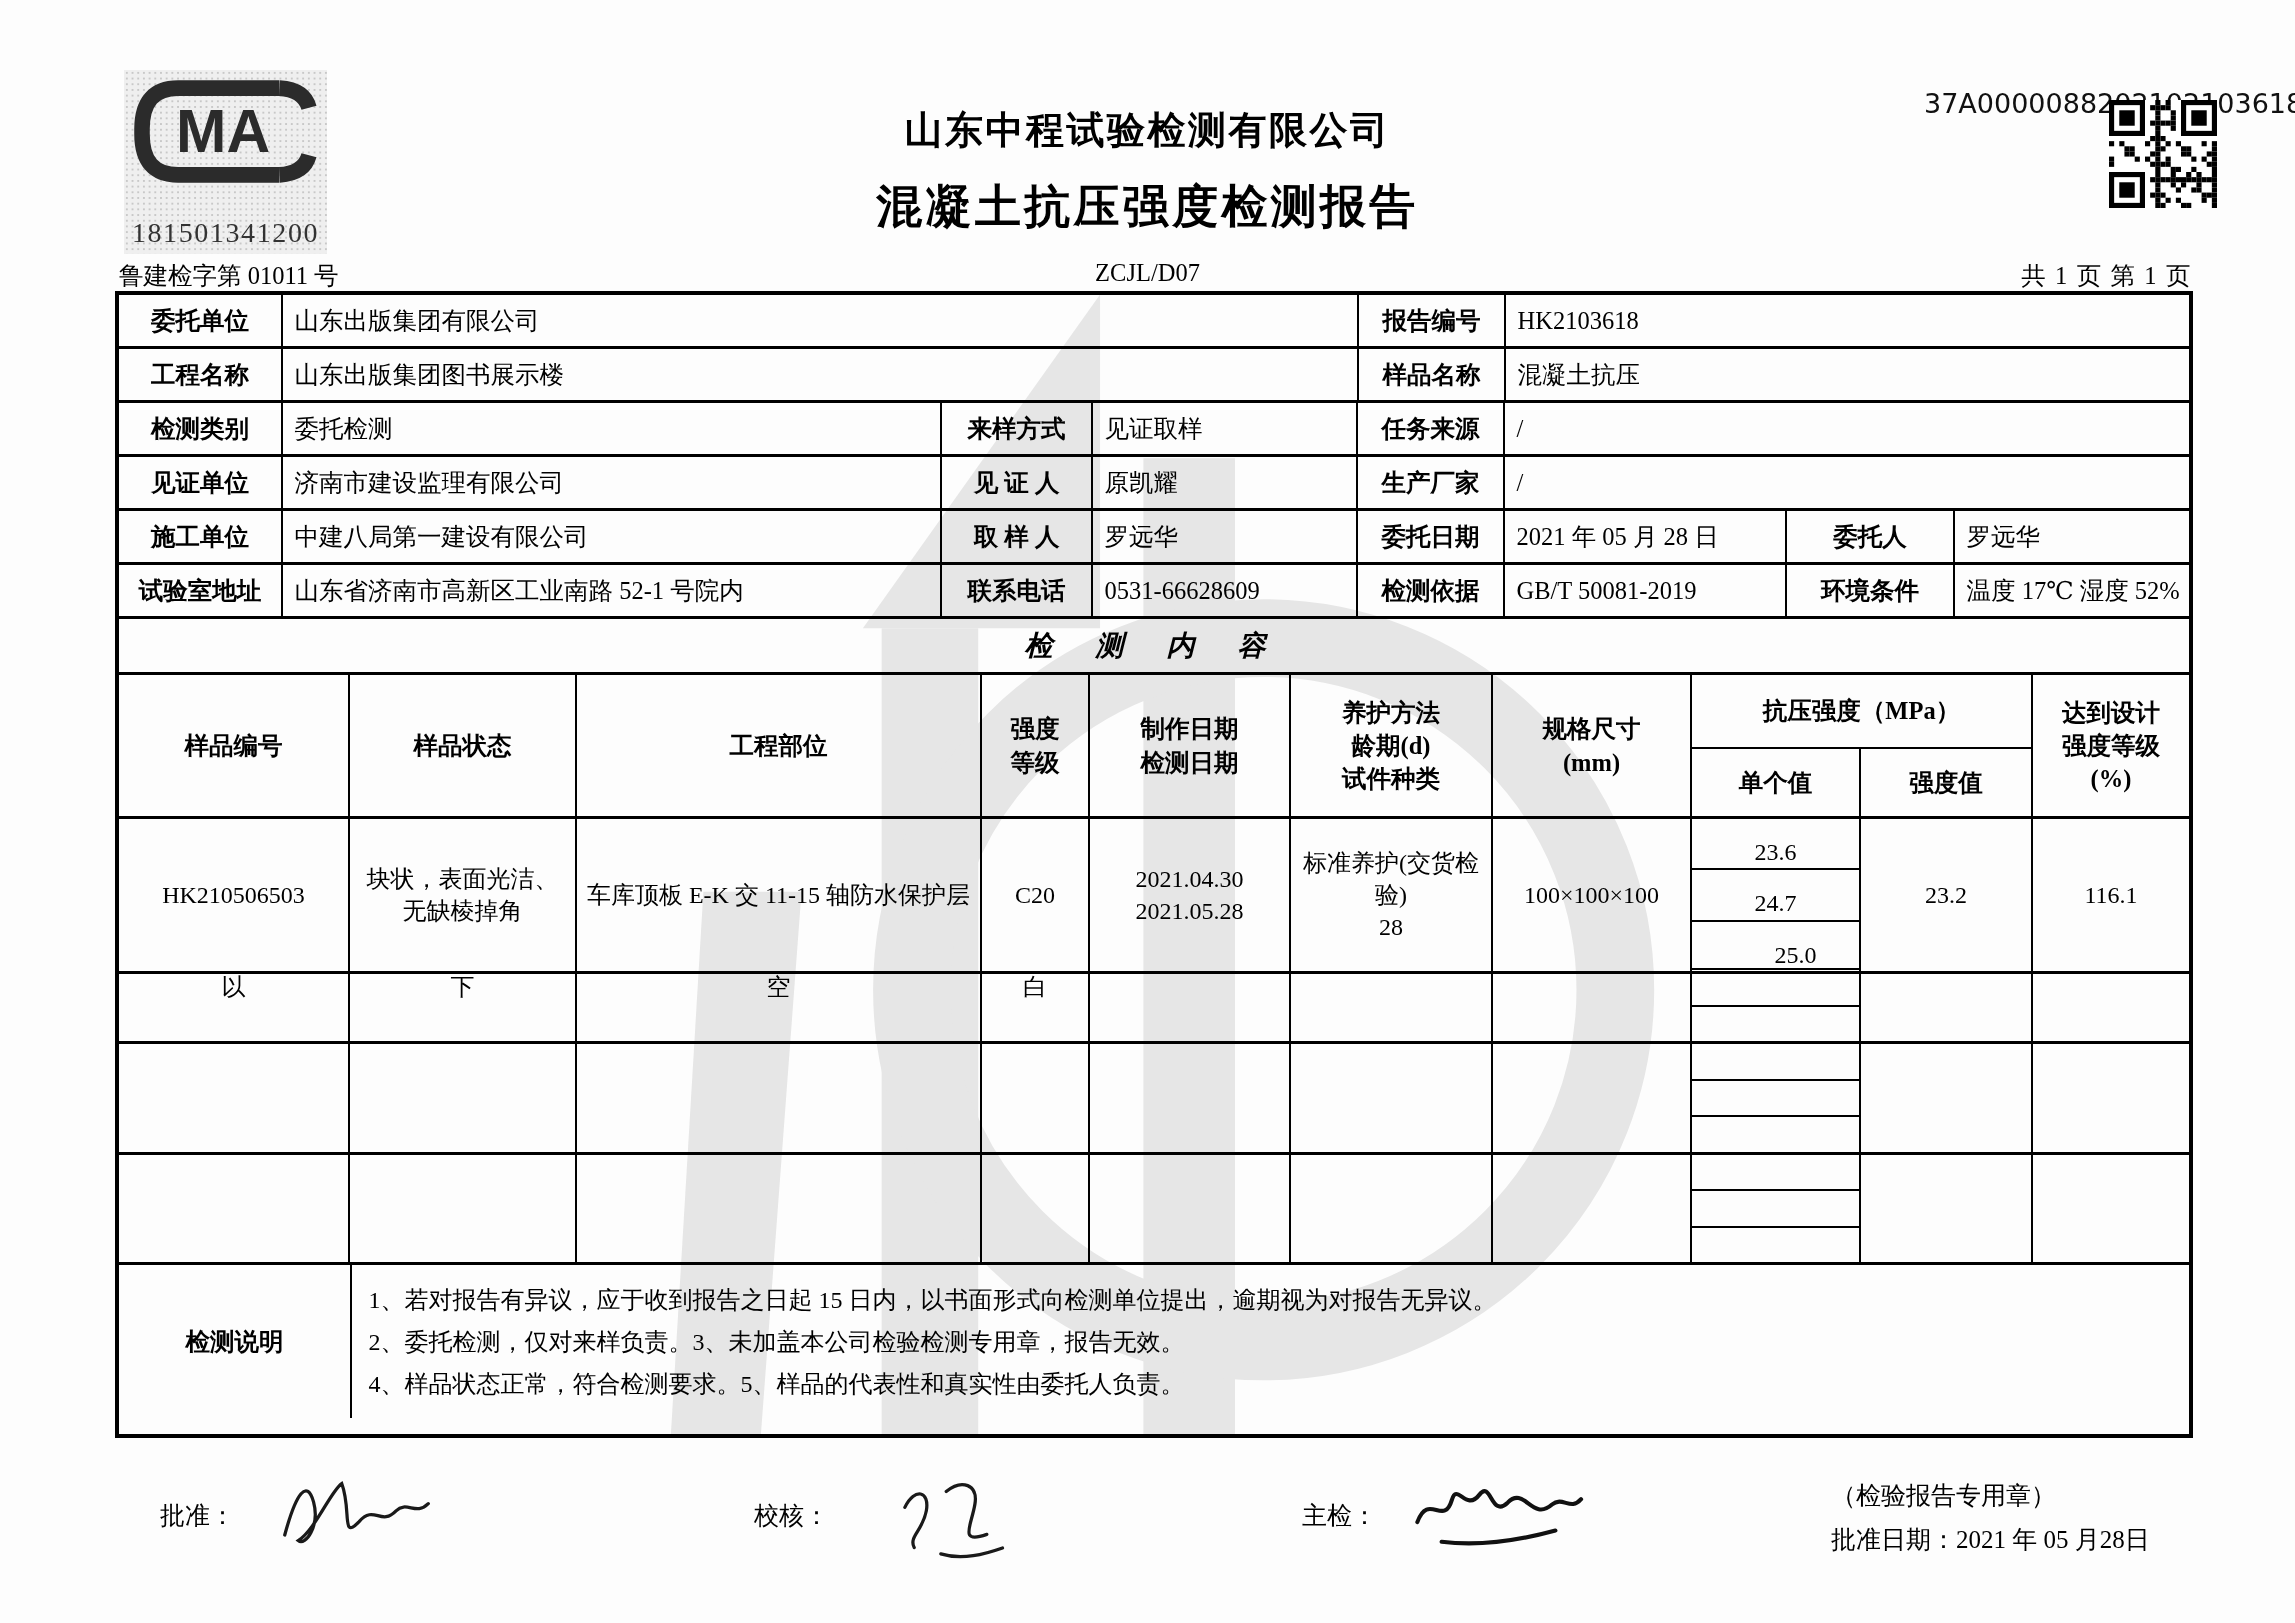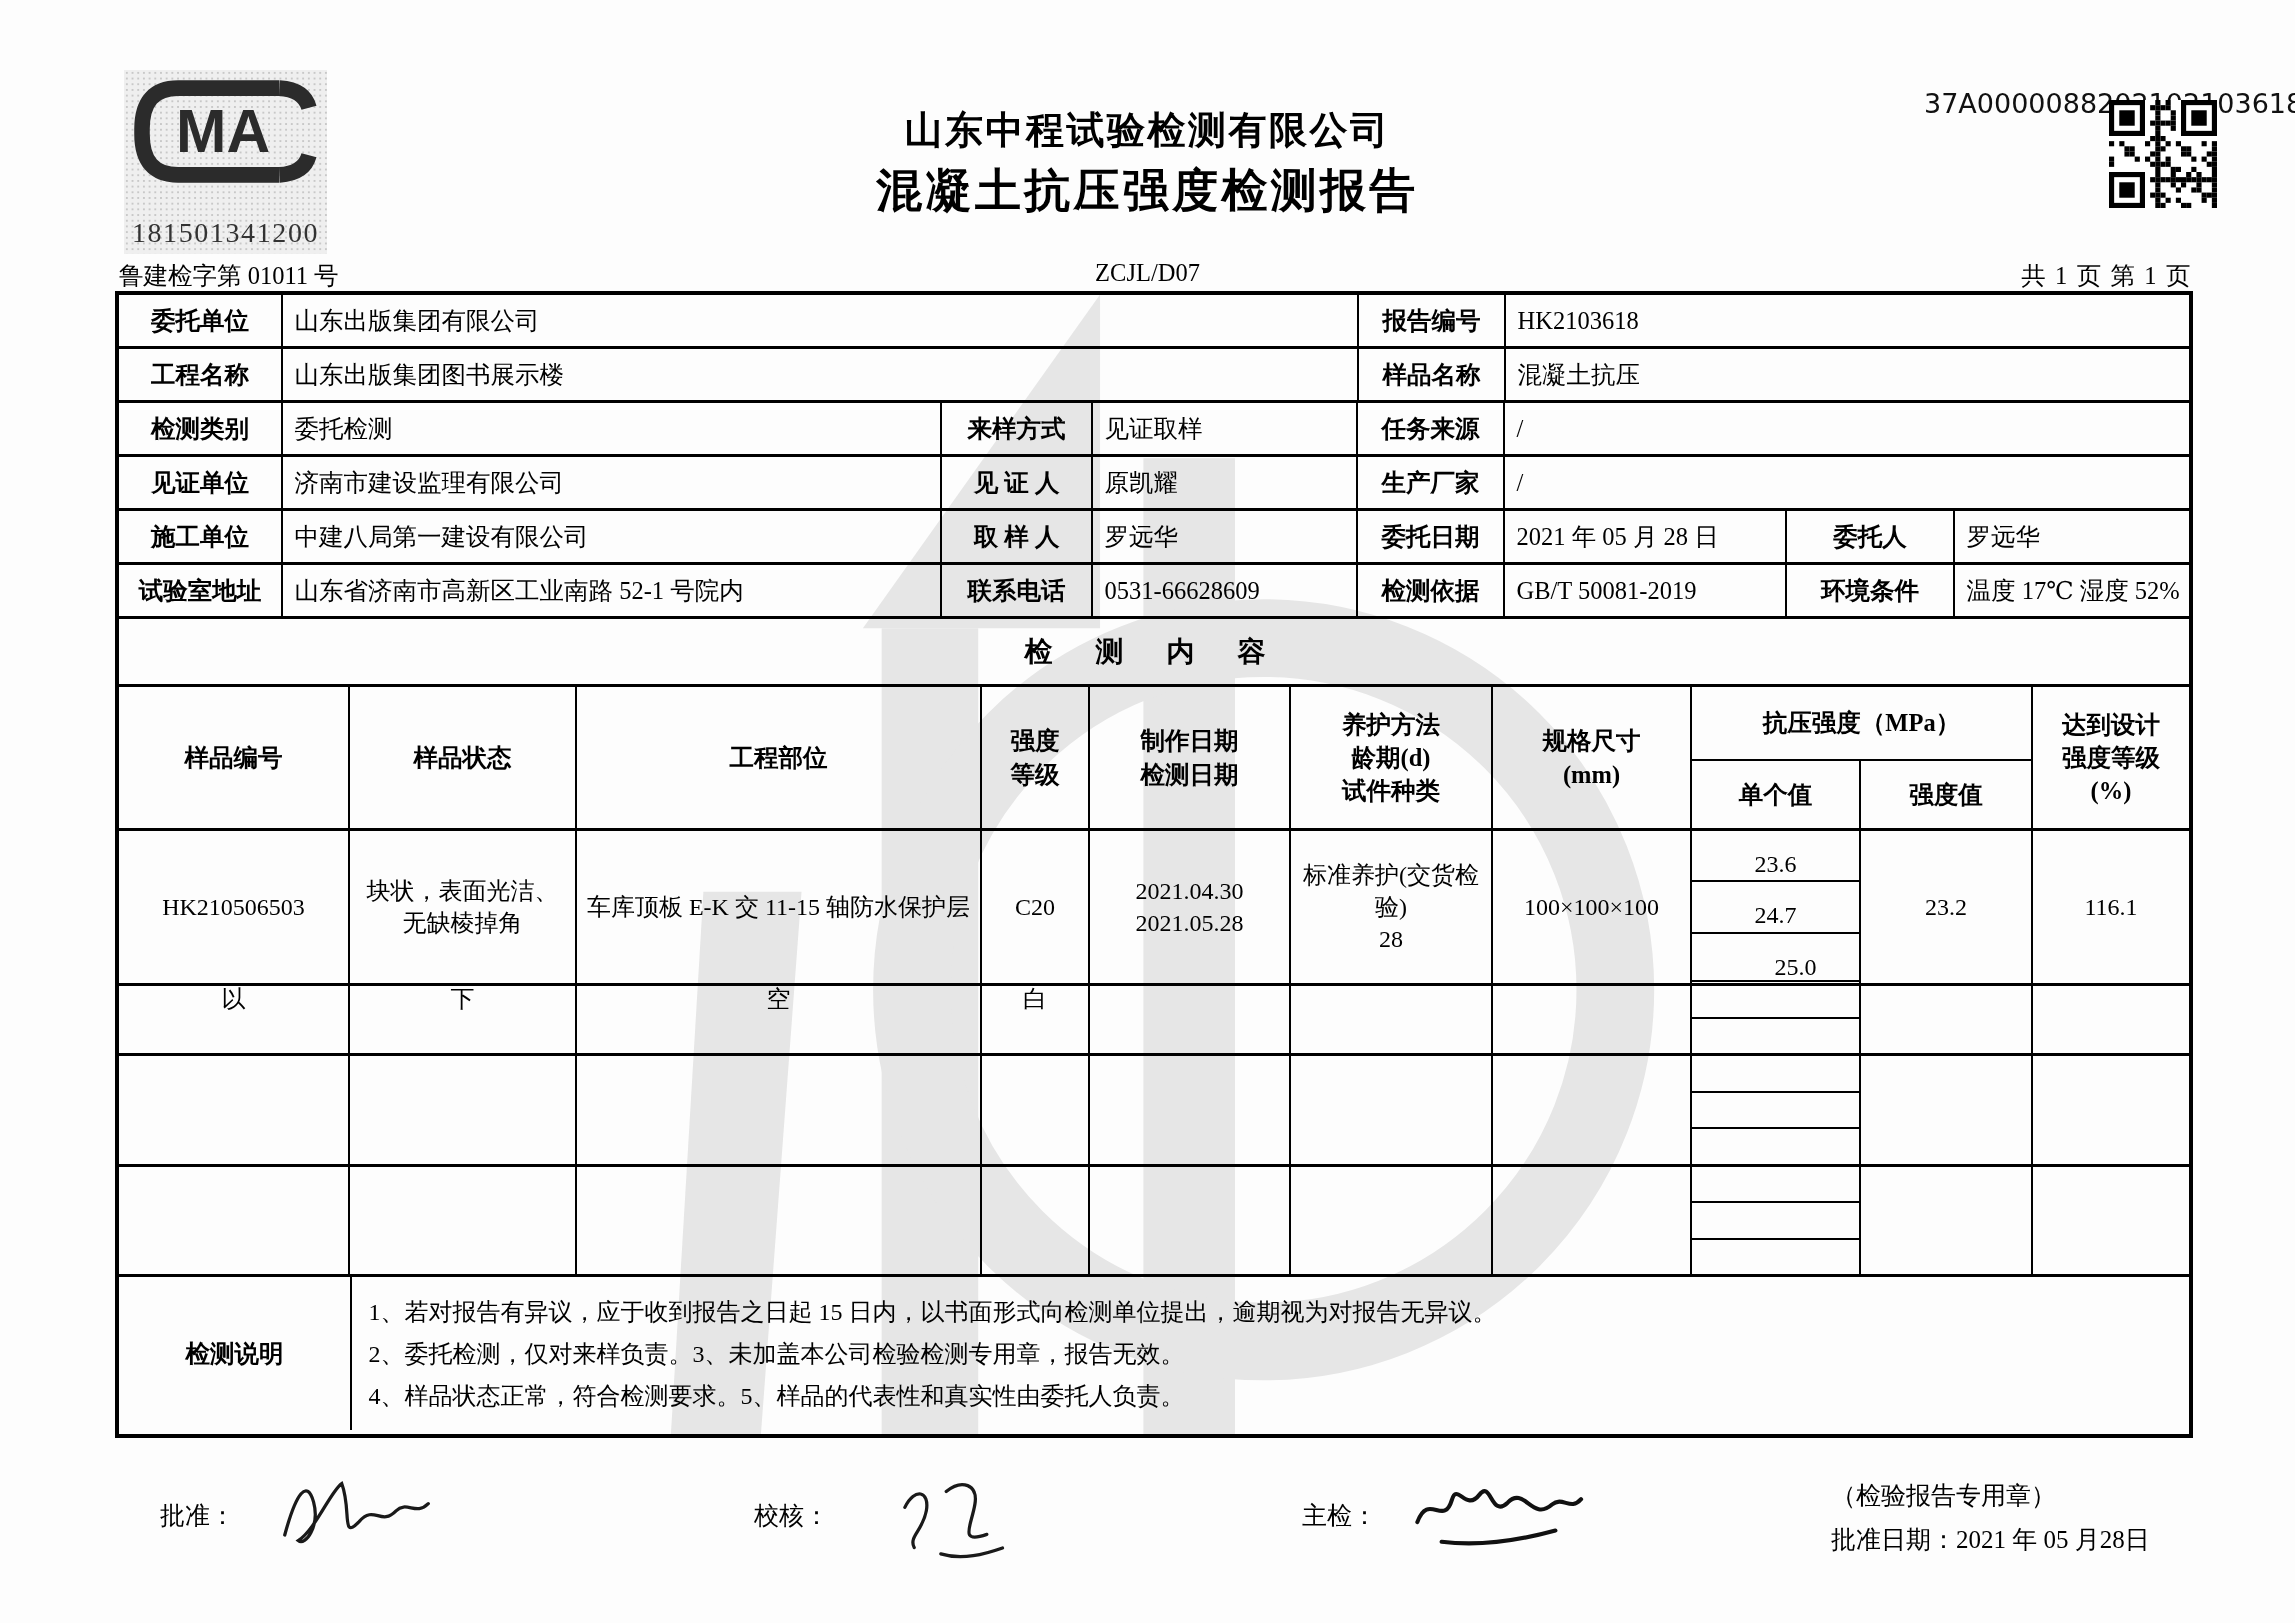--- a/index.html
+++ b/index.html
@@ -9,21 +9,21 @@
   #wm{position:absolute;left:0;top:0;z-index:0;}
   
   #cma{position:absolute;left:124px;top:70px;width:203px;height:184px;z-index:1;
        background-image:radial-gradient(#c8c8c8 1px, transparent 1.1px);background-size:5.7px 5.7px;
        background-color:#efefef;}
   #cma .num{position:absolute;left:0;right:0;bottom:4.9px;text-align:center;font-size:28px;
        letter-spacing:1.6px;color:#333;font-family:"Liberation Serif",serif;}
   
   #titles{position:absolute;left:0;top:105px;width:100%;text-align:center;z-index:1;}
   #titles .t1{font-size:38px;font-weight:bold;letter-spacing:2.5px;}
-  #titles .t2{font-size:46px;font-weight:bold;letter-spacing:3.3px;margin-top:4px;}
+  #titles .t2{font-size:46px;font-weight:bold;letter-spacing:3.3px;margin-top:20px;}
   
   #code{position:absolute;left:1924px;top:88px;font-size:27px;z-index:1;
         font-family:"DejaVu Sans","Liberation Sans",sans-serif;color:#111;}
   #qr{position:absolute;left:2109px;top:100px;width:108px;height:108px;z-index:2;background:#fff;}
   
   .meta{position:absolute;top:259px;font-size:24.5px;z-index:1;}
   #meta-left{left:119px;}
   #meta-center{left:0;width:100%;text-align:center;}
   #meta-right{right:103px;letter-spacing:1.6px;}
   
@@ -33,22 +33,22 @@
   .c{border-right:2.5px solid #000;box-sizing:border-box;display:flex;align-items:center;
      justify-content:center;font-size:24.5px;line-height:1.35;text-align:center;
      background:transparent;white-space:pre-line;}
   .c.lab{font-weight:bold;}
   .c.val{justify-content:flex-start;padding-left:11.5px;text-align:left;}
   .c.end{border-right:none;}
   .irow{height:54px;border-bottom:3.3px solid #000;box-sizing:border-box;}
   .r12{grid-template-columns:164px 1076px 147px 1fr;}
   .r34{grid-template-columns:164px 659px 151px 265px 147px 1fr;}
   .r56{grid-template-columns:164px 659px 151px 265px 147px 282px 168px 1fr;}
-  #band-title{height:68px;border-bottom:3.3px solid #000;display:flex;align-items:center;
-       justify-content:center;font-size:28px;font-weight:bold;letter-spacing:18px;box-sizing:border-box;}
+  #band-title{height:56px;border-bottom:3.3px solid #000;display:flex;align-items:center;
+       justify-content:center;font-size:28px;font-weight:bold;letter-spacing:18px;box-sizing:border-box;font-style:italic;}
   .cols10{grid-template-columns:231px 227px 405px 108px 201px 202px 199px 169px 172px 1fr;}
   #hdr{height:144px;border-bottom:3.3px solid #000;grid-template-rows:74px 1fr;}
   #hdr .c{font-weight:bold;}
   .span2{grid-row:1/3;}
   #hdr .hg{grid-column:8/10;grid-row:1;border-bottom:2.5px solid #000;}
   #hdr .hs1{grid-column:8;grid-row:2;}
   #hdr .hs2{grid-column:9;grid-row:2;}
   #hdr .h10{grid-column:10;grid-row:1/3;}
   .brow{box-sizing:border-box;}
   .brow .c{border-bottom:3.3px solid #000;font-size:24px;}

